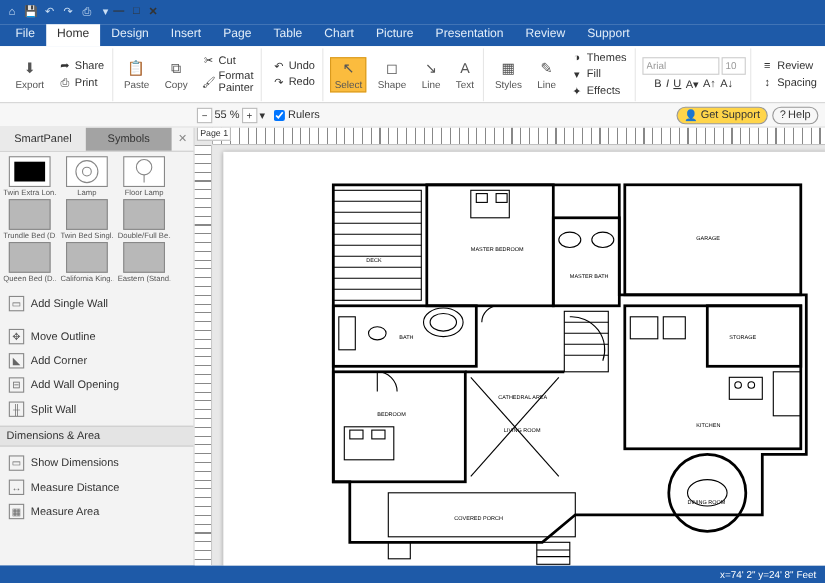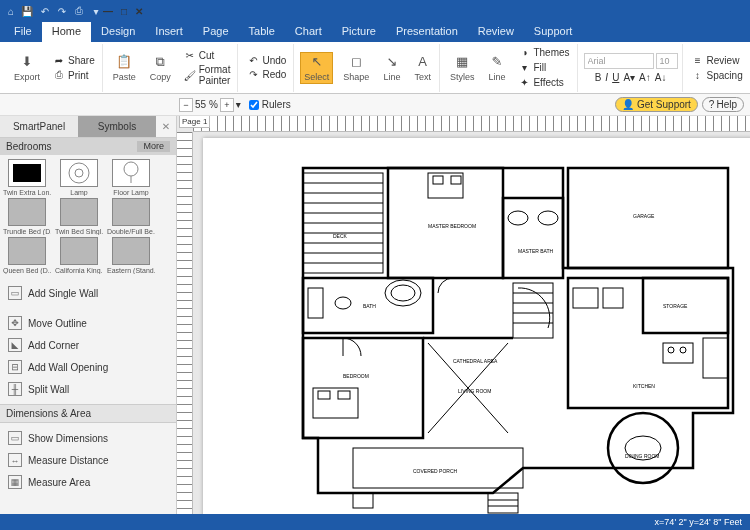--- a/index.html
+++ b/index.html
@@ -238,24 +238,20 @@
   </div>
 </div>
 
 <div class="main">
   <div class="sidepanel">
     <div class="sidetabs">
       <div class="st">SmartPanel</div>
       <div class="st active">Symbols</div>
       <div class="close">✕</div>
     </div>
-    <div class="sidehead">
-      <span>Bedrooms</span>
-      <span class="more">More</span>
-    </div>
     <div class="palette">
       <div class="palitem">
           <div class="shape">
             <svg width="30" height="20">
               <rect x="1" y="1" width="28" height="18"></rect>
               <line x1="1" y1="6" x2="29" y2="6"></line>
             </svg>
           </div>
           <div class="plbl">Twin Extra Lon..</div>
         </div>

